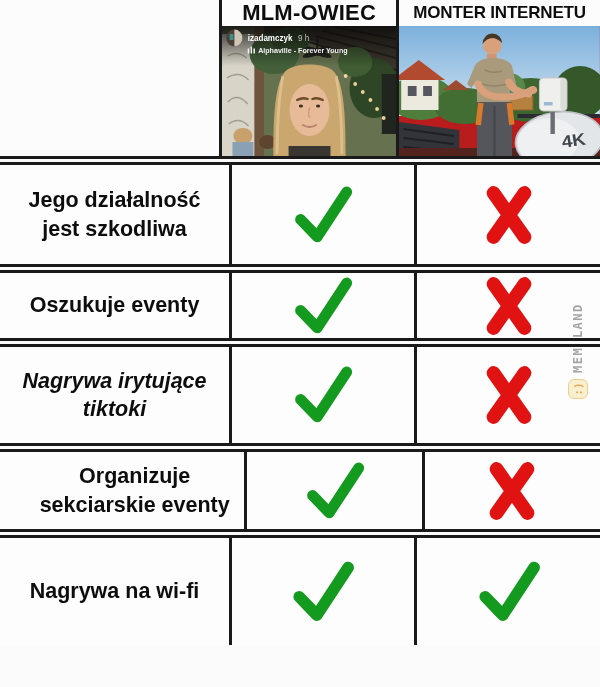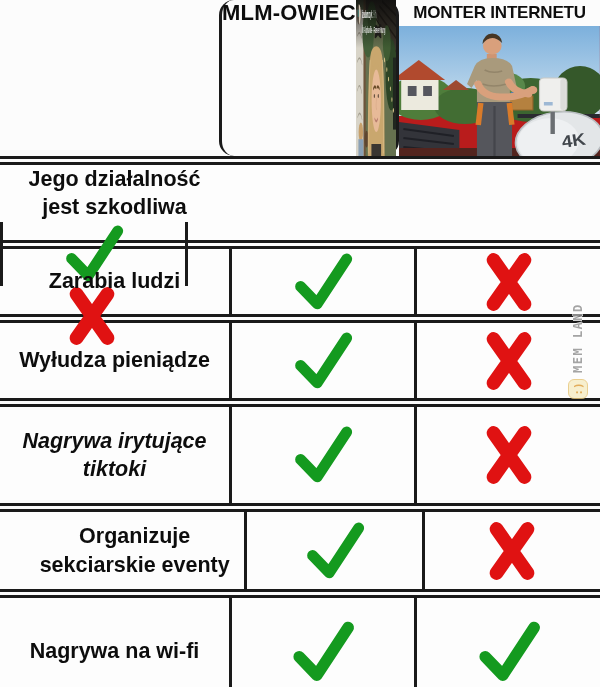--- a/index.html
+++ b/index.html
@@ -14,32 +14,32 @@
   :root{
     --check:#149a1f;
     --cross:#e01212;
     --grid:#1a1a1a;
   }
   .page{position:relative;width:600px;height:687px;background:#fbfbfb;}
 
   
   .header-row{display:flex;width:600px;height:159px;border-bottom:3px solid var(--grid);background:#fcfcfc;}
   .hcol1{width:229px;height:100%;}
-  .hcol2{width:188px;height:100%;border-left:3px solid var(--grid);border-right:3px solid var(--grid);display:flex;flex-direction:row;border-radius:15px;}
+  .hcol2{width:188px;height:100%;border-left:3px solid var(--grid);border-right:3px solid var(--grid);display:flex;flex-direction:column;}
   .hcol3{width:210px;height:100%;display:flex;flex-direction:column;}
   .col-title{height:26px;display:flex;align-items:center;justify-content:center;font-weight:bold;white-space:nowrap;}
   .t-mlm{font-size:22px;letter-spacing:.2px;}
   .t-monter{font-size:17px;letter-spacing:-.2px;}
   .photo{flex:1;overflow:hidden;background:#b91c1c;}
   .photo svg{display:block;width:100%;height:100%;}
 
   
   .row{display:flex;width:600px;margin-top:3px;background:#fdfdfd;
        border-top:3px solid var(--grid);border-bottom:3px solid var(--grid);}
-  .r1{height:81px;flex-direction:column;} .r2{height:71px;} .r3{height:81px;}
+  .r1{height:105px;} .r2{height:71px;} .r3{height:81px;}
   .r4{height:102px;font-style:italic;} .r5{height:83px;padding-left:25px;} .r6{height:110px;border-bottom:none;}
   .cell{display:flex;align-items:center;justify-content:center;}
   .label-cell{width:229px;text-align:center;}
   .label{font-size:21.5px;font-weight:bold;line-height:1.32;max-width:196px;}
   .mark-cell{width:188px;border-left:3px solid var(--grid);border-right:3px solid var(--grid);}
   .mark-cell.last{width:183px;border-left:none;border-right:none;}
   .mark-cell svg{display:none;}
   .mark-cell.is-check svg[data-name="check-icon"]{display:block;}
   .mark-cell.is-cross svg[data-name="cross-icon"]{display:block;}
 
@@ -227,53 +227,36 @@
     <div class="cell mark-cell last is-cross" data-name="monter-internetu-mark-cell">
 
       <svg data-name="cross-icon" width="50" height="60" viewBox="0 0 84 100">
           <path d="M16 13 L68 87 M68 13 L16 87" fill="none" stroke="var(--cross)" stroke-width="23" stroke-linecap="round"></path>
         </svg>
     </div>
   </div>
 
   <div class="row r2" data-name="table-row">
     <div class="cell label-cell" data-name="row-label-cell">
-      <span class="label" data-name="row-label">Zarabia ludzi</span>
+      <span class="label" data-name="row-label">Oszukuje eventy</span>
     </div>
     <div class="cell mark-cell is-check" data-name="mlm-owiec-mark-cell">
       <svg data-name="check-icon" width="64" height="64" viewBox="0 0 100 100">
           <path d="M15 57 L41 84 L87 14" fill="none" stroke="var(--check)" stroke-width="17" stroke-linecap="round" stroke-linejoin="round"></path>
         </svg>
 
     </div>
     <div class="cell mark-cell last is-cross" data-name="monter-internetu-mark-cell">
 
       <svg data-name="cross-icon" width="50" height="60" viewBox="0 0 84 100">
           <path d="M16 13 L68 87 M68 13 L16 87" fill="none" stroke="var(--cross)" stroke-width="23" stroke-linecap="round"></path>
         </svg>
     </div>
   </div>
 
-  <div class="row r3" data-name="table-row">
-    <div class="cell label-cell" data-name="row-label-cell">
-      <span class="label" data-name="row-label">Wyłudza pieniądze</span>
-    </div>
-    <div class="cell mark-cell is-check" data-name="mlm-owiec-mark-cell">
-      <svg data-name="check-icon" width="64" height="64" viewBox="0 0 100 100">
-          <path d="M15 57 L41 84 L87 14" fill="none" stroke="var(--check)" stroke-width="17" stroke-linecap="round" stroke-linejoin="round"></path>
-        </svg>
-
-    </div>
-    <div class="cell mark-cell last is-cross" data-name="monter-internetu-mark-cell">
-
-      <svg data-name="cross-icon" width="50" height="60" viewBox="0 0 84 100">
-          <path d="M16 13 L68 87 M68 13 L16 87" fill="none" stroke="var(--cross)" stroke-width="23" stroke-linecap="round"></path>
-        </svg>
-    </div>
-  </div>
 
   <div class="row r4" data-name="table-row">
     <div class="cell label-cell" data-name="row-label-cell">
       <span class="label" data-name="row-label">Nagrywa irytujące tiktoki</span>
     </div>
     <div class="cell mark-cell is-check" data-name="mlm-owiec-mark-cell">
       <svg data-name="check-icon" width="64" height="64" viewBox="0 0 100 100">
           <path d="M15 57 L41 84 L87 14" fill="none" stroke="var(--check)" stroke-width="17" stroke-linecap="round" stroke-linejoin="round"></path>
         </svg>
 

